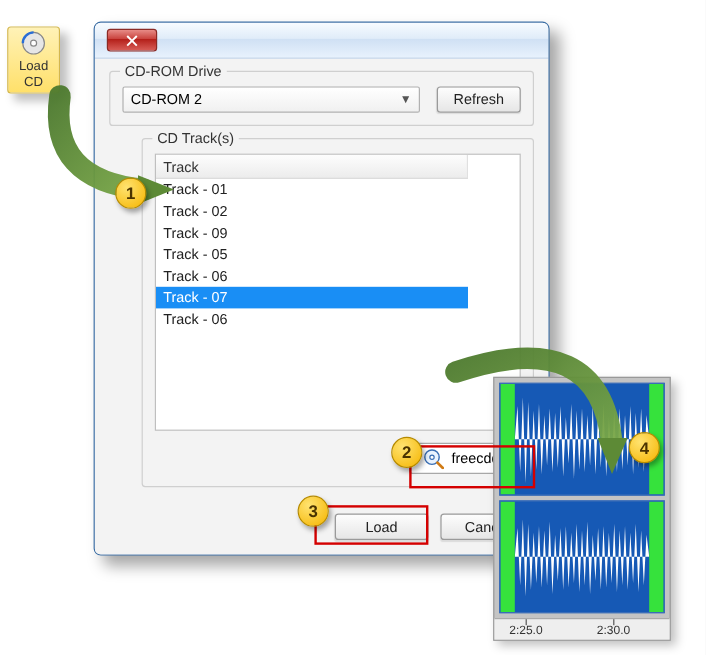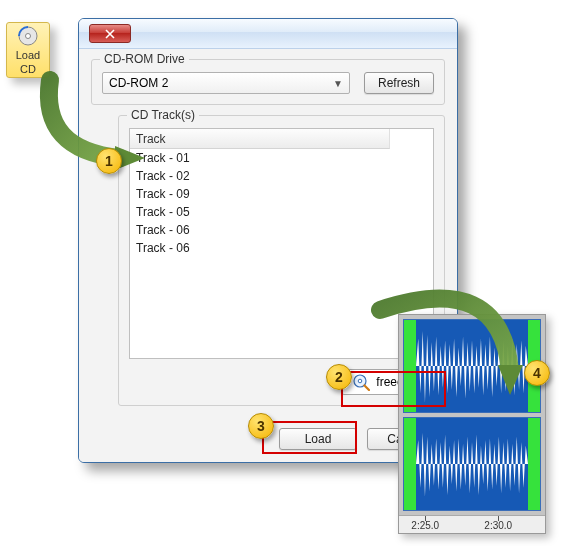--- a/index.html
+++ b/index.html
@@ -193,21 +193,21 @@
   
   .arrow-svg {
     position: absolute;
     z-index: 25;
     pointer-events: none;
   }
 
   
   .wave {
     position: absolute;
-    left: 398px; top: 314px;
+    left: 411px; top: 314px;
     width: 148px; height: 220px;
     border: 1px solid #999;
     background: #c4c4c4;
     display: flex; flex-direction: column;
     box-shadow: 4px 4px 8px rgba(0,0,0,.25);
   }
   .wave .channel {
     flex: 1;
     margin: 4px;
     background: #1659b5;
@@ -296,20 +296,21 @@
       <div class="listbox">
         <div class="list-header">
           <span>Track</span>
         </div>
         <div id="tracks-container">
             <div class="list-item">Track - 01</div>
             <div class="list-item">Track - 02</div>
             <div class="list-item">Track - 09</div>
             <div class="list-item">Track - 05</div>
             <div class="list-item">Track - 06</div>
+            <div class="list-item selected">Track - 07</div>
             <div class="list-item">Track - 06</div>
           </div>
       </div>
       <div class="freecddb-row">
         <div class="freecddb">
           <svg width="18" height="18" viewBox="0 0 18 18">
             <circle cx="8" cy="8" r="6" fill="#e9f3ff" stroke="#3a6fb5" stroke-width="1.2"></circle>
             <circle cx="8" cy="8" r="1.8" fill="#fff" stroke="#3a6fb5"></circle>
             <path d="M12.5 12.5 L17 17" stroke="#d07a14" stroke-width="2.2" stroke-linecap="round"></path>
           </svg>

